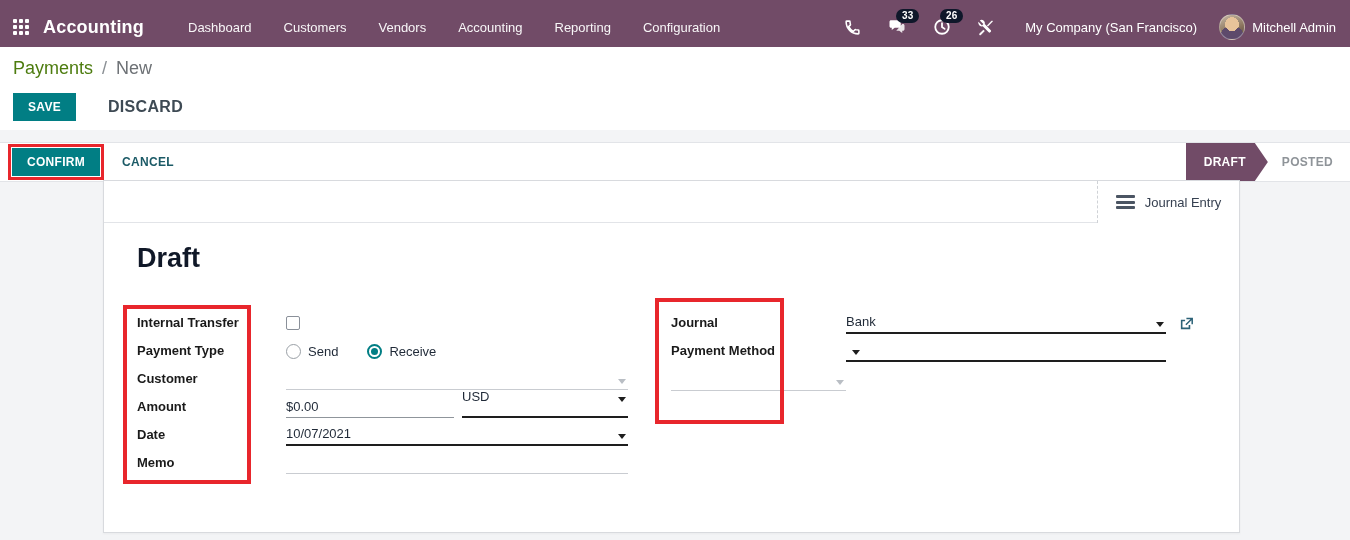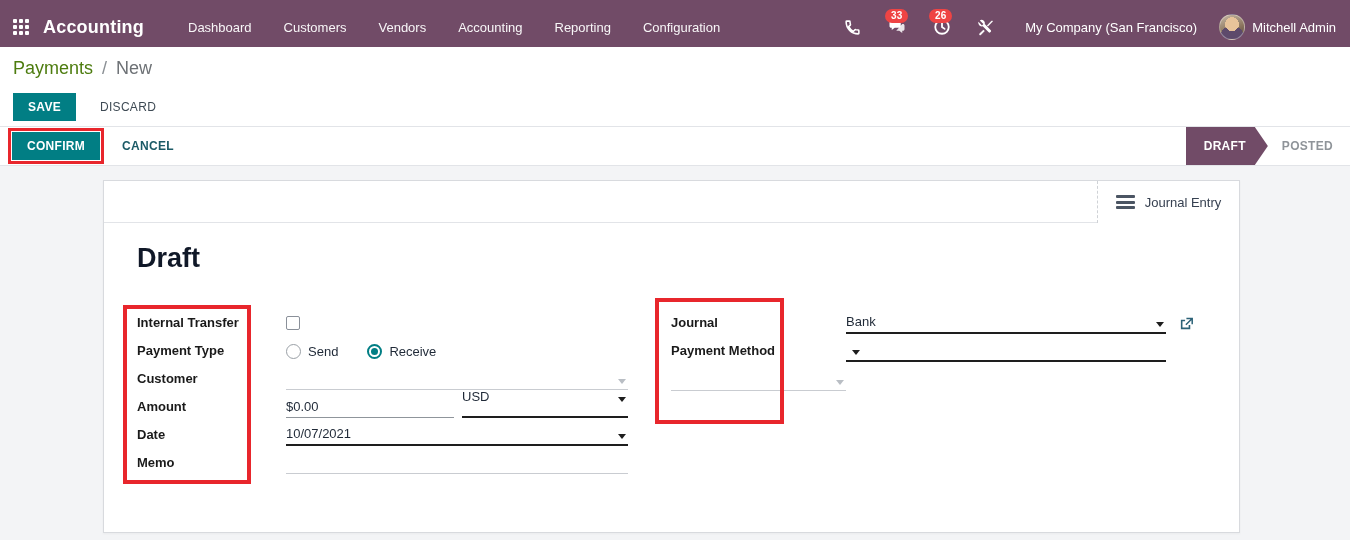--- a/index.html
+++ b/index.html
@@ -17,21 +17,21 @@
     background:#714B67; display:flex; align-items:center; color:#fff;
   }
   .apps-grid { display:grid; grid-template-columns:repeat(3,4px); grid-gap:2px; margin:0 14px 0 13px; cursor:pointer; }
   .apps-grid i { width:4px; height:4px; background:#fff; border-radius:1px; display:block; }
   .brand { font-size:18px; font-weight:700; letter-spacing:.2px; margin-right:28px; cursor:pointer; }
   .nav-item { font-size:13px; padding:0 16px; line-height:47px; color:rgba(255,255,255,.95); cursor:pointer; }
   .nav-right { margin-left:auto; display:flex; align-items:center; }
   .sysicon { position:relative; padding:0 13px; display:flex; align-items:center; cursor:pointer; }
   .sysicon svg { display:block; }
   .badge {
-    position:absolute; top:-9px; right:12px; background:#ef4444; color:#fff;
+    position:absolute; top:-9px; right:1px; background:#0f172a; color:#fff;
     font-size:10px; font-weight:700; border-radius:8px; padding:1px 6px; line-height:12px;
   }
   .company { font-size:13px; margin:0 22px 0 18px; cursor:pointer; }
   .avatar {
     width:26px; height:26px; border-radius:50%; margin-right:7px; cursor:pointer;
     background:
       radial-gradient(circle at 50% 38%, #e8c39a 0 7px, transparent 7px),
       radial-gradient(circle at 50% 95%, #5d4a6b 0 12px, transparent 12px),
       linear-gradient(160deg,#c8b9a6 0%, #8d7760 55%, #4e3d33 100%);
     border:1px solid rgba(255,255,255,.35);
@@ -43,27 +43,27 @@
   .breadcrumb { position:absolute; left:13px; top:11px; font-size:18px; }
   .breadcrumb .bc-link { color:#4d7c0f; cursor:pointer; }
   .breadcrumb .bc-sep { color:#8a8f94; margin:0 4px; }
   .breadcrumb .bc-current { color:#6d7175; }
   .cp-buttons { position:absolute; left:13px; top:46px; display:flex; align-items:center; }
   .btn-primary {
     background:#017E84; color:#fff; border:1px solid #017E84; font-size:12px; font-weight:700;
     letter-spacing:.3px; padding:6px 14px; cursor:pointer; font-family:inherit;
   }
   .btn-link-dark {
-    background:none; border:none; color:#3e4a54; font-size:12px; font-weight:400;
-    letter-spacing:.3px; margin-left:24px; cursor:pointer; font-family:inherit;
+    background:none; border:none; color:#3e4a54; font-size:16px; font-weight:700;
+    letter-spacing:.3px; margin-left:32px; cursor:pointer; font-family:inherit;
   }
 
   
   .statusbar {
-    position:absolute; left:0; top:126px; width:1350px; height:40px; background:#fff;
+    position:absolute; left:0; top:142px; width:1350px; height:40px; background:#fff;
     border-top:1px solid #e2e4e8; border-bottom:1px solid #e2e4e8;
     display:flex; align-items:center;
   }
   .confirm-wrap {
     margin-left:8px; border:3px solid #E8262C; padding:1px; display:inline-block;
   }
   .btn-link-teal {
     background:none; border:none; color:#1b5a66; font-size:12px; font-weight:700;
     letter-spacing:.3px; margin-left:18px; cursor:pointer; font-family:inherit;
   }

